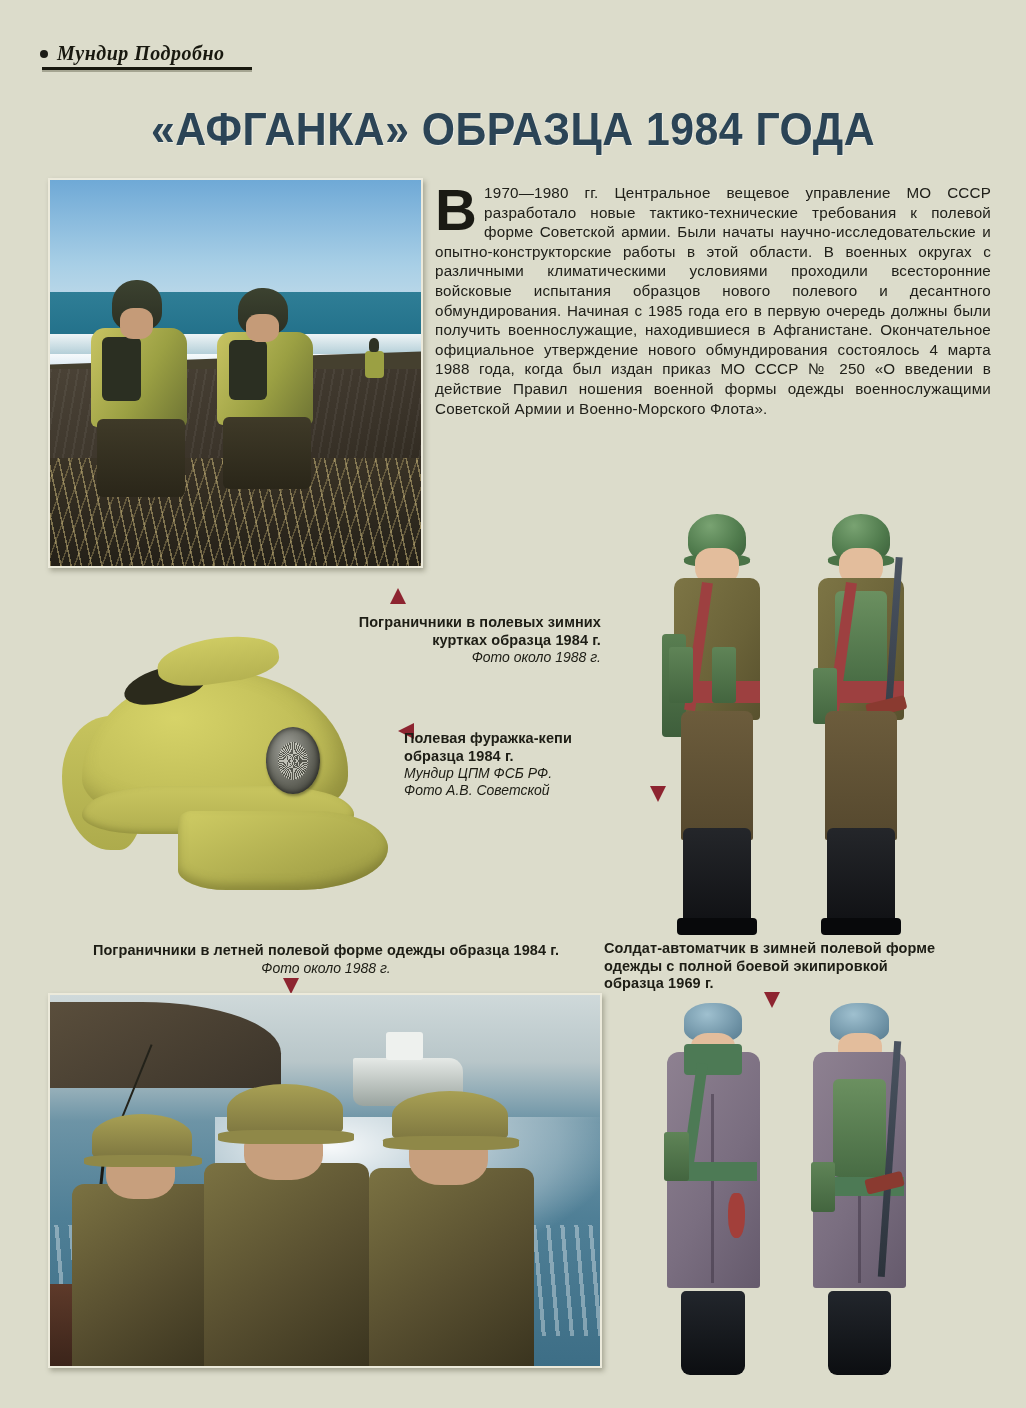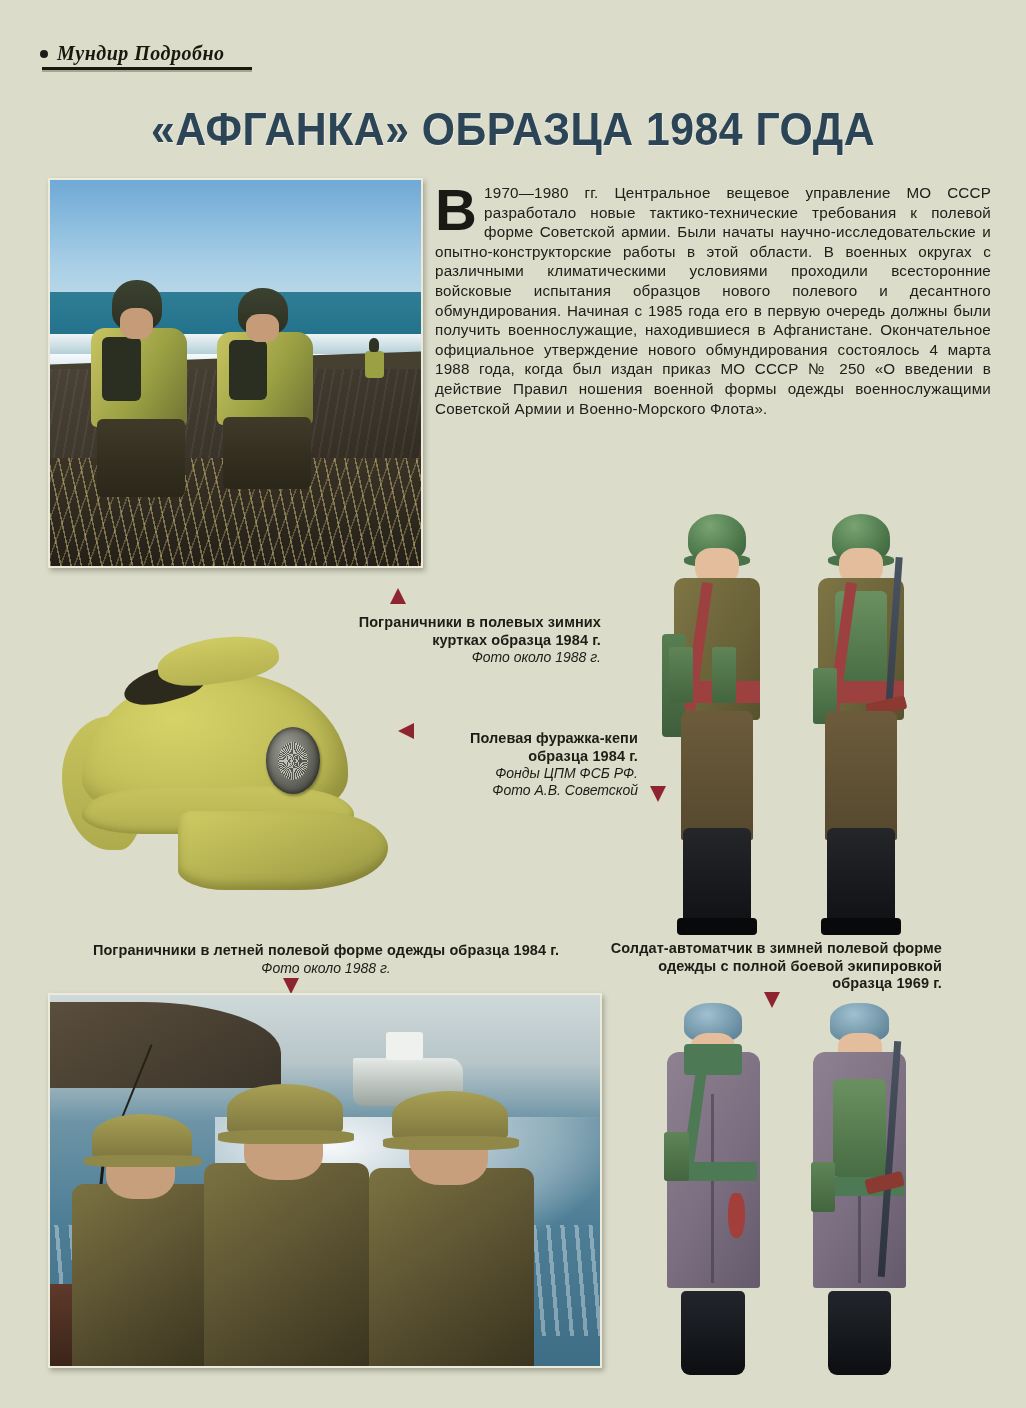--- a/index.html
+++ b/index.html
@@ -316,23 +316,23 @@
       <div class="kepi-ear"></div>
       <div class="kepi-crown"></div>
       <div class="kepi-gap"></div>
       <div class="kepi-flap"></div>
       <div class="kepi-band"></div>
       <div class="kepi-visor"></div>
       <div class="cockade"></div>
     </div>
   </div>
 
-  <div class="cap" style="left:428px; top:730px; width:210px;text-align:right;">
+  <div class="cap" style="left:404px; top:730px; width:210px;">
     <div class="b">Полевая фуражка-кепи образца 1984 г.</div>
-    <div class="i">Фонды ЦПМ ФСБ РФ.</div>
+    <div class="i">Мундир ЦПМ ФСБ РФ.</div>
     <div class="i">Фото А.В. Советской</div>
   </div>
 
   <div class="illus" id="illus1">
     <div class="sfig s1">
       <div class="helmet"></div>
         <div class="sface"></div>
       <div class="tunic"></div>
         <div class="bag"></div>
       <div class="gear-strap"></div>
@@ -350,21 +350,21 @@
       <div class="gear-strap"></div>
         <div class="gear-belt"></div>
       <div class="pouch l" style="top:38%;"></div>
       <div class="rifle-il"></div>
       <div class="breeches"></div>
         <div class="boots"></div>
     </div>
   </div>
 
 
-  <div class="cap" style="left:604px; top:940px; width:338px; text-align:right;">
+  <div class="cap" style="left:604px; top:940px; width:338px; text-align:left;">
     <div class="b">Солдат-автоматчик в зимней полевой форме одежды с полной боевой экипировкой образца 1969 г.</div>
   </div>
 
   <div class="cap" style="left:46px; top:942px; width:560px;text-align:center;">
     <div class="b">Пограничники в летней полевой форме одежды образца 1984 г.</div>
     <div class="i">Фото около 1988 г.</div>
   </div>
 
   <div class="photo" id="photo2">
     <div class="p2">

